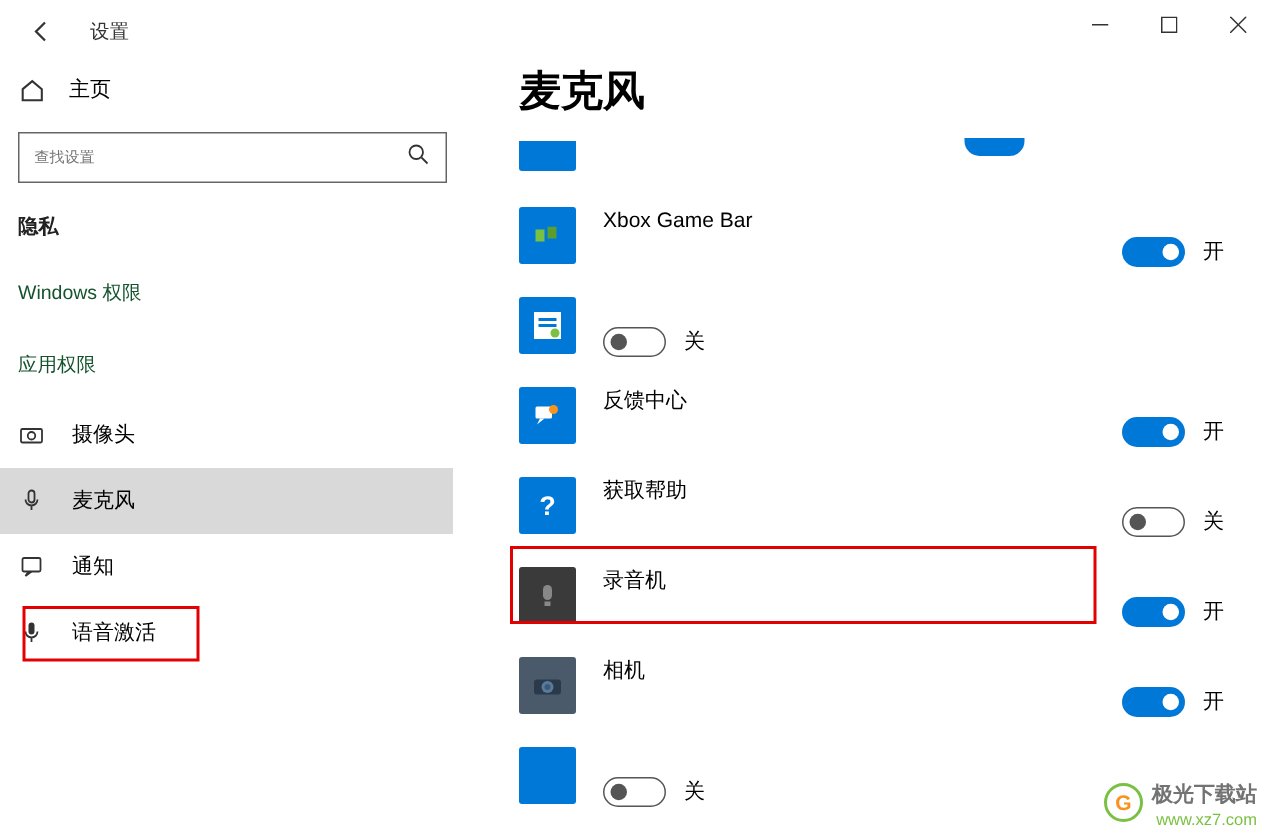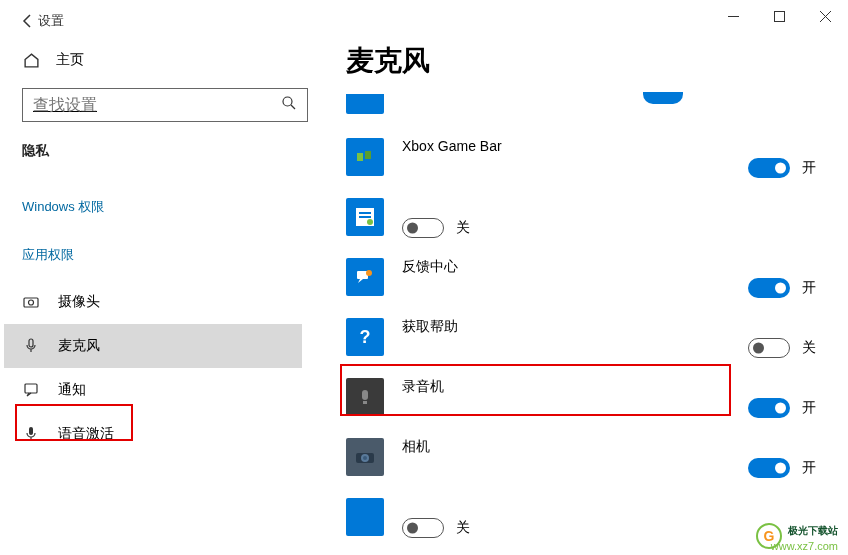--- a/index.html
+++ b/index.html
@@ -1,33 +1,33 @@
 <!DOCTYPE html>
 <html><head>
 <meta charset="utf-8">
 <style>
   * { box-sizing: border-box; margin: 0; padding: 0; font-family: "Microsoft YaHei", "Segoe UI", sans-serif; }
   body { width: 848px; height: 555px; background: #fff; overflow: hidden; position: relative; }
   
   .titlebar { display: flex; align-items: center; height: 42px; padding-left: 18px; }
   .titlebar .back { width: 20px; height: 20px; display: flex; align-items: center; justify-content: center; }
-  .titlebar .title { font-size: 13px; color: #333; }
+  .titlebar .title { margin-left: 22px; font-size: 13px; color: #333; }
   .winbtns { position: absolute; top: 0; right: 0; display: flex; }
   .winbtn { width: 46px; height: 32px; display: flex; align-items: center; justify-content: center; }
   
   .layout { display: flex; height: calc(100% - 42px); }
-  .sidebar { width: 320px; padding-left: 22px; padding-right: 18px; }
+  .sidebar { width: 320px; padding-left: 12px; padding-right: 18px; }
   .home { display: flex; align-items: center; height: 36px; gap: 16px; margin-bottom: 10px; }
   .home-label { font-size: 14px; }
   
   .searchbox { display: flex; align-items: center; border: 1px solid #666; height: 34px; padding: 0 10px; margin-bottom: 20px; width: 286px; }
-  .searchbox input { border: none; outline: none; flex: 1; font-size: 16px; background: transparent; text-decoration: underline; }
-  
-  .section-label { font-size: 13.5px; font-weight: 600; margin-bottom: 38px; color: #222; }
-  .subsection { font-size: 13px; color: #0369a1; margin-bottom: 30px; }
+  .searchbox input { border: none; outline: none; flex: 1; font-size: 10px; background: transparent; }
+  
+  .section-label { font-size: 13.5px; font-weight: 600; margin-bottom: 26px; color: #222; }
+  .subsection { font-size: 13px; color: #14532d; margin-bottom: 30px; }
   
   .navlist { margin-left: -18px; }
   .navitem { display: flex; align-items: center; height: 44px; padding-left: 18px; gap: 18px; font-size: 14px; cursor: default; }
   .navitem.selected { background: #d9d9d9; }
   .navicon { width: 18px; height: 18px; display: flex; align-items: center; justify-content: center; }
   .highlight-box { border: 2px solid #e30000; position: absolute; }
   
   .main { flex: 1; padding-left: 26px; padding-right: 30px; overflow: hidden; }
   .main h1 { font-size: 28px; font-weight: 600; margin-bottom: 14px; }
   
@@ -41,21 +41,21 @@
   .toggle.off { background: #fff; border: 1px solid #555; }
   .knob { width: 11px; height: 11px; border-radius: 50%; position: absolute; top: 50%; transform: translateY(-50%); }
   .toggle.on .knob { background: #fff; right: 4px; }
   .toggle.off .knob { background: #555; left: 4px; }
   .toggle-label { font-size: 14px; width: 16px; }
   
   .partial-toggle { position: absolute; top: 92px; left: 643px; width: 40px; height: 12px; background: #0078d7; border-radius: 0 0 10px 10px; }
   
   .watermark { position: absolute; bottom: 6px; right: 10px; display: flex; align-items: center; gap: 6px; }
   .wm-logo { width: 26px; height: 26px; border-radius: 50%; border: 2px solid #7ac143; display:flex; align-items:center; justify-content:center; color:#f7941d; font-weight:bold; font-size:14px; }
-  .wm-text1 { color: #14532d; font-size: 10px; font-weight: bold; }
+  .wm-text1 { color: #737373; font-size: 14px; font-weight: bold; }
   .wm-text2 { color: #7ac143; font-size: 11px; position: absolute; bottom: -4px; right: 0; }
 </style>
 </head>
 <body>
 
 <div class="titlebar">
   <div class="back">
     <svg width="16" height="16" viewBox="0 0 16 16">
         <path d="M10 2 L4 8 L10 14" stroke="#333" stroke-width="1.5" fill="none"></path>
       </svg>

